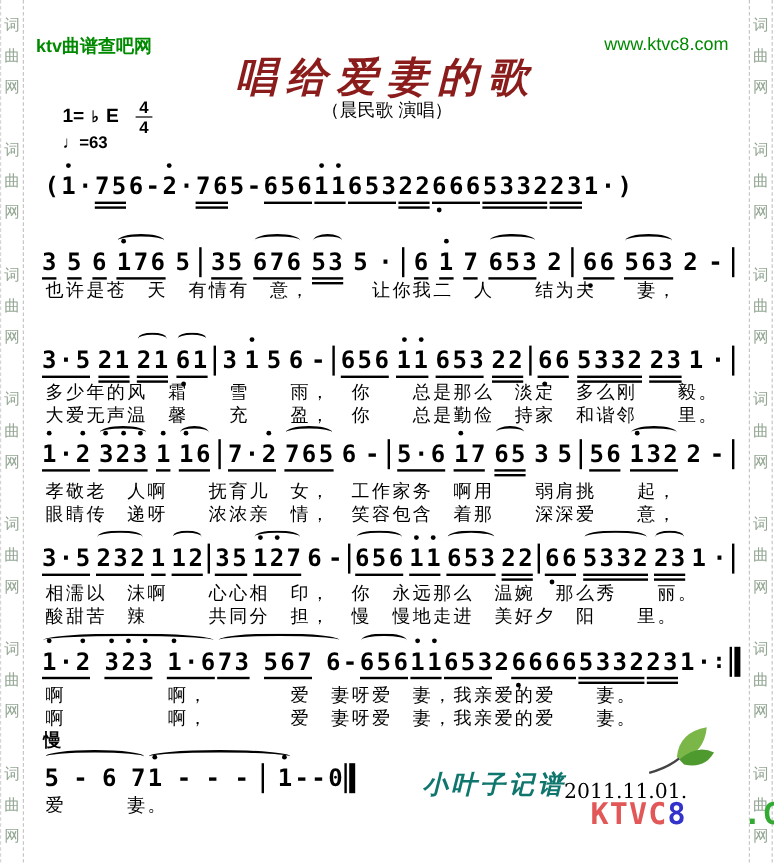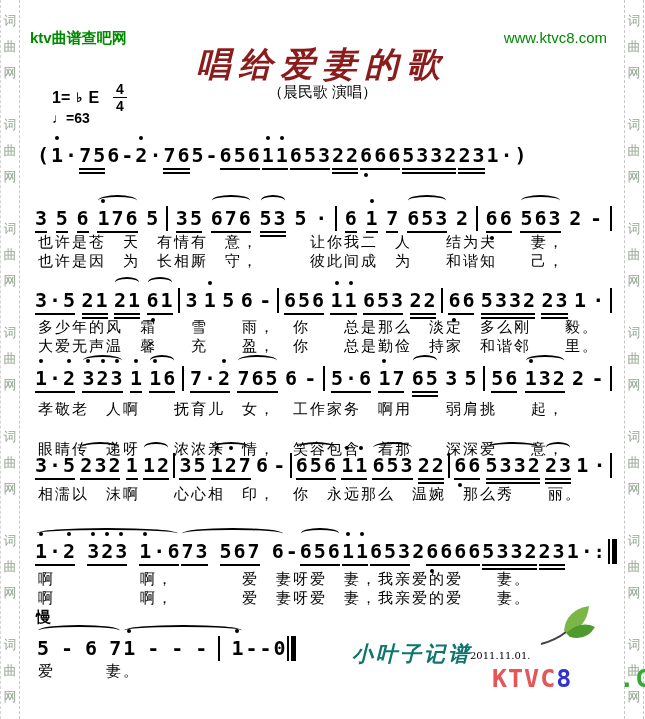--- a/index.html
+++ b/index.html
@@ -62,30 +62,30 @@
   .ebar .thin{width:2px;height:25px;background:#000;}
   .ebar .thick{width:5px;height:25px;background:#000;}
   .ebar .rcolon{font-family:"DejaVu Sans Mono",monospace;font-weight:700;font-size:18px;
                 line-height:25px;margin-right:1px;}
 
   
   .lyric{position:absolute;left:38px;right:28px;white-space:pre;font-size:15px;
          letter-spacing:2px;}
   .ly2a{top:233px;} .ly2b{top:252px;}
   .ly3a{top:318px;} .ly3b{top:337px;}
-  .ly4a{top:400px;} .ly4b{top:419px;margin-top:21px;}
+  .ly4a{top:400px;} .ly4b{top:419px;}
   .ly5a{top:485px;} .ly5b{top:504px;}
   .ly6a{top:570px;} .ly6b{top:589px;}
   .ly7{top:662px;}
   .slow{position:absolute;left:36px;top:608px;font-size:15px;font-weight:bold;}
 
   
   .transcriber{position:absolute;left:352px;top:640px;font-family:"DejaVu Serif",serif;
                font-style:italic;font-weight:bold;font-size:21px;letter-spacing:3px;color:#0f766e;}
-  .date{position:absolute;left:470px;top:650px;font-family:"DejaVu Serif",serif;font-size:10px;}
+  .date{position:absolute;left:470px;top:650px;font-family:"DejaVu Serif",serif;font-size:17px;}
   .leaf{position:absolute;left:536px;top:602px;}
   .logo{position:absolute;left:492px;top:664px;font-family:"DejaVu Sans Mono",monospace;
         font-weight:700;font-size:25px;letter-spacing:1px;}
   .lg-k{color:var(--logo_red,#e25757);}
   .lg-8{color:var(--logo_blue,#3333cc);}
   .lg-c{color:var(--logo_green,#33aa33);margin-left:47px;}
 </style>
 </head>
 <body>
 
@@ -702,26 +702,26 @@
       <span class="tok">
         <span class="c">0</span>
       </span>
       <span class="ebar">
         <span class="thin"></span>
         <span class="thick"></span>
       </span>
     </div>
 
   <div class="lyric ly2a">也许是苍　天　有情有　意，　　　让你我二　人　　结为夫　　妻，</div>
-  <div class="lyric ly2b">也许是因　为　长相厮　守，　　　彼此间成　为　　和谐知　　己，</div>
   <div class="lyric ly3a">多少年的风　霜　　雪　　雨，　你　　总是那么　淡定　多么刚　　毅。</div>
   <div class="lyric ly3b">大爱无声温　馨　　充　　盈，　你　　总是勤俭　持家　和谐邻　　里。</div>
   <div class="lyric ly4a">孝敬老　人啊　　抚育儿　女，　工作家务　啊用　　弱肩挑　　起，</div>
   <div class="lyric ly4b">眼睛传　递呀　　浓浓亲　情，　笑容包含　着那　　深深爱　　意，</div>
   <div class="lyric ly5a">相濡以　沫啊　　心心相　印，　你　永远那么　温婉　那么秀　　丽。</div>
+  <div class="lyric ly5b">酸甜苦　辣　　　共同分　担，　慢　慢地走进　美好夕　阳　　里。</div>
   <div class="lyric ly6a">啊　　　　　啊，　　　　爱　妻呀爱　妻，我亲爱的爱　　妻。</div>
   <div class="lyric ly6b">啊　　　　　啊，　　　　爱　妻呀爱　妻，我亲爱的爱　　妻。</div>
   <div class="lyric ly7">爱　　　妻。</div>
 
   <div class="slow">慢</div>
 
   <div class="transcriber">小叶子记谱</div>
   <div class="date">2011.11.01.</div>
   <div class="leaf">
     <svg width="62" height="44" viewBox="0 0 62 44">

